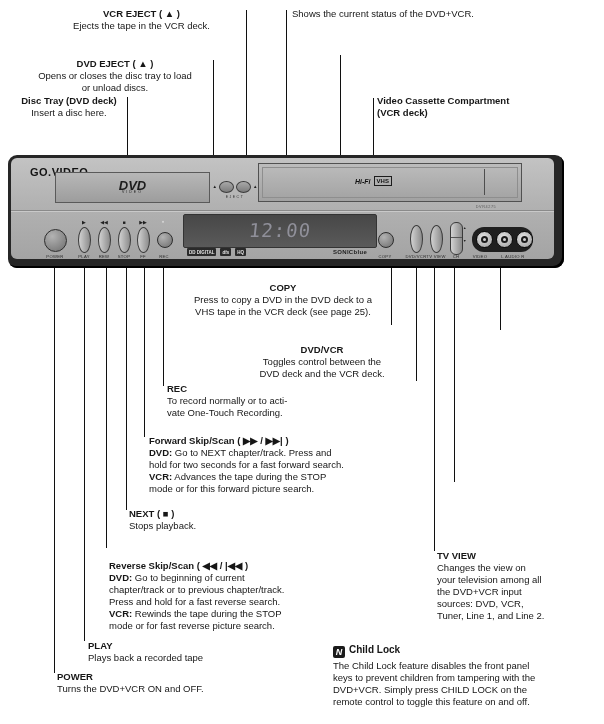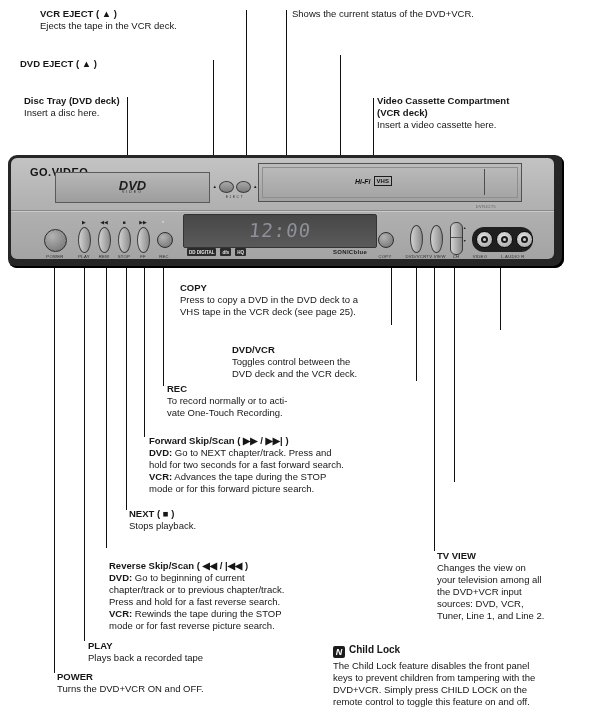--- a/index.html
+++ b/index.html
@@ -2,21 +2,21 @@
 <html><head>
 <meta charset="utf-8">
 <style>
   html,body{margin:0;padding:0;background:#fff;}
   .page{position:relative;width:604px;height:724px;background:#ffffff;overflow:hidden;
         font-family:"Liberation Sans",sans-serif;color:#161616;}
   
   .co{position:absolute;font-size:9.5px;line-height:12px;}
   .co .t{font-weight:bold;white-space:pre-line;}
   .co .b{white-space:pre-line;}
-  .ra{text-align:left;}
+  .ra{text-align:center;}
   
   .ln{position:absolute;width:1px;background:#101010;}
   
   .note{position:absolute;font-size:9.5px;line-height:12px;}
   .nicon{display:inline-flex;width:12px;height:12px;background:#1b1b1b;color:#fff;
          font-weight:bold;font-style:italic;font-size:9px;align-items:center;justify-content:center;
          border-radius:2px;margin-right:4px;vertical-align:-2px;}
   .ntitle{font-weight:bold;font-size:10px;}
   .nbody{white-space:pre-line;margin-top:2px;}
   
@@ -79,29 +79,30 @@
 
   <div class="co ra" style="left:40px;top:8px;width:203px;">
     <div class="t">VCR EJECT ( ▲ )</div>
     <div class="b">Ejects the tape in the VCR deck.</div>
   </div>
   <div class="co" style="left:292px;top:8px;width:230px;">
     <div class="b">Shows the current status of the DVD+VCR.</div>
   </div>
   <div class="co ra" style="left:20px;top:58px;width:190px;">
     <div class="t">DVD EJECT ( ▲ )</div>
-  </div>
-  <div class="co ra" style="left:24px;top:95px;width:110px;">
+    <div class="b">Opens or closes the disc tray to load
+or unload discs.</div>
+  </div>
+  <div class="co ra" style="left:14px;top:95px;width:110px;">
     <div class="t">Disc Tray (DVD deck)</div>
     <div class="b">Insert a disc here.</div>
   </div>
   <div class="co" style="left:377px;top:95px;width:190px;">
     <div class="t">Video Cassette Compartment
 (VCR deck)</div>
-    <div class="b">Insert a video cassette here.</div>
   </div>
 
   <div class="ln" style="left:246px;top:10px;height:146px;"></div>
   <div class="ln" style="left:286px;top:10px;height:213px;"></div>
   <div class="ln" style="left:213px;top:60px;height:96px;"></div>
   <div class="ln" style="left:340px;top:55px;height:170px;"></div>
   <div class="ln" style="left:127px;top:97px;height:59px;"></div>
   <div class="ln" style="left:373px;top:98px;height:92px;"></div>
 
   <div class="ln" style="left:391px;top:267px;height:58px;"></div>

